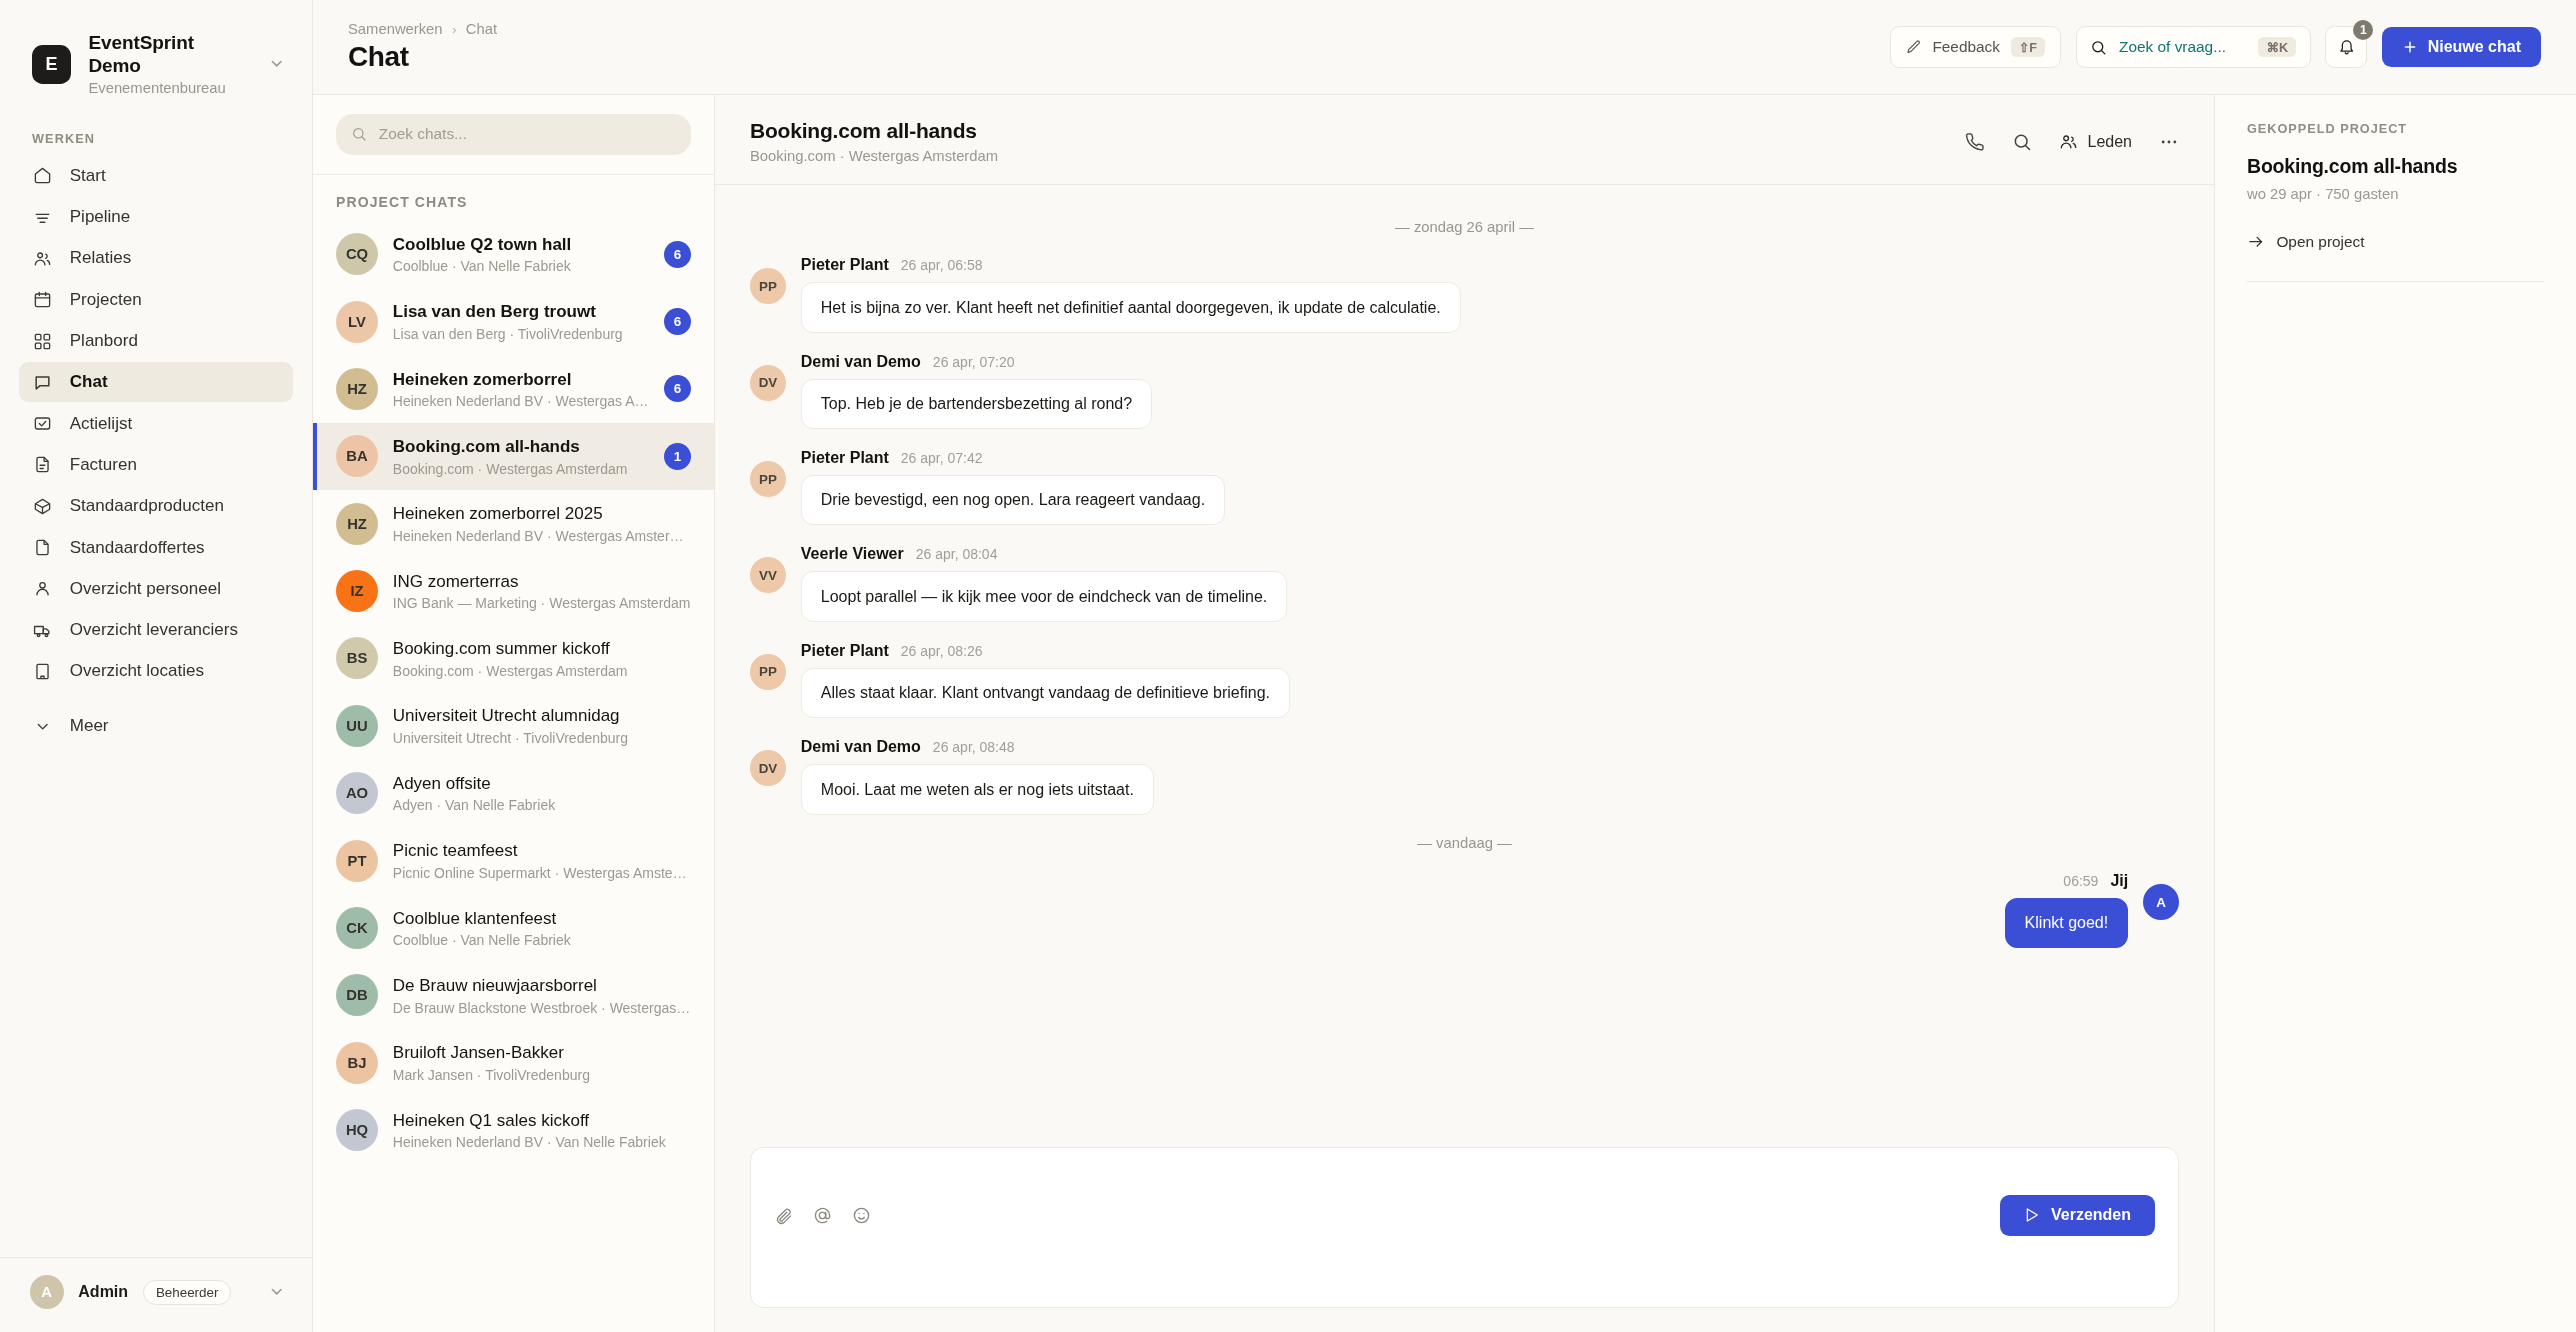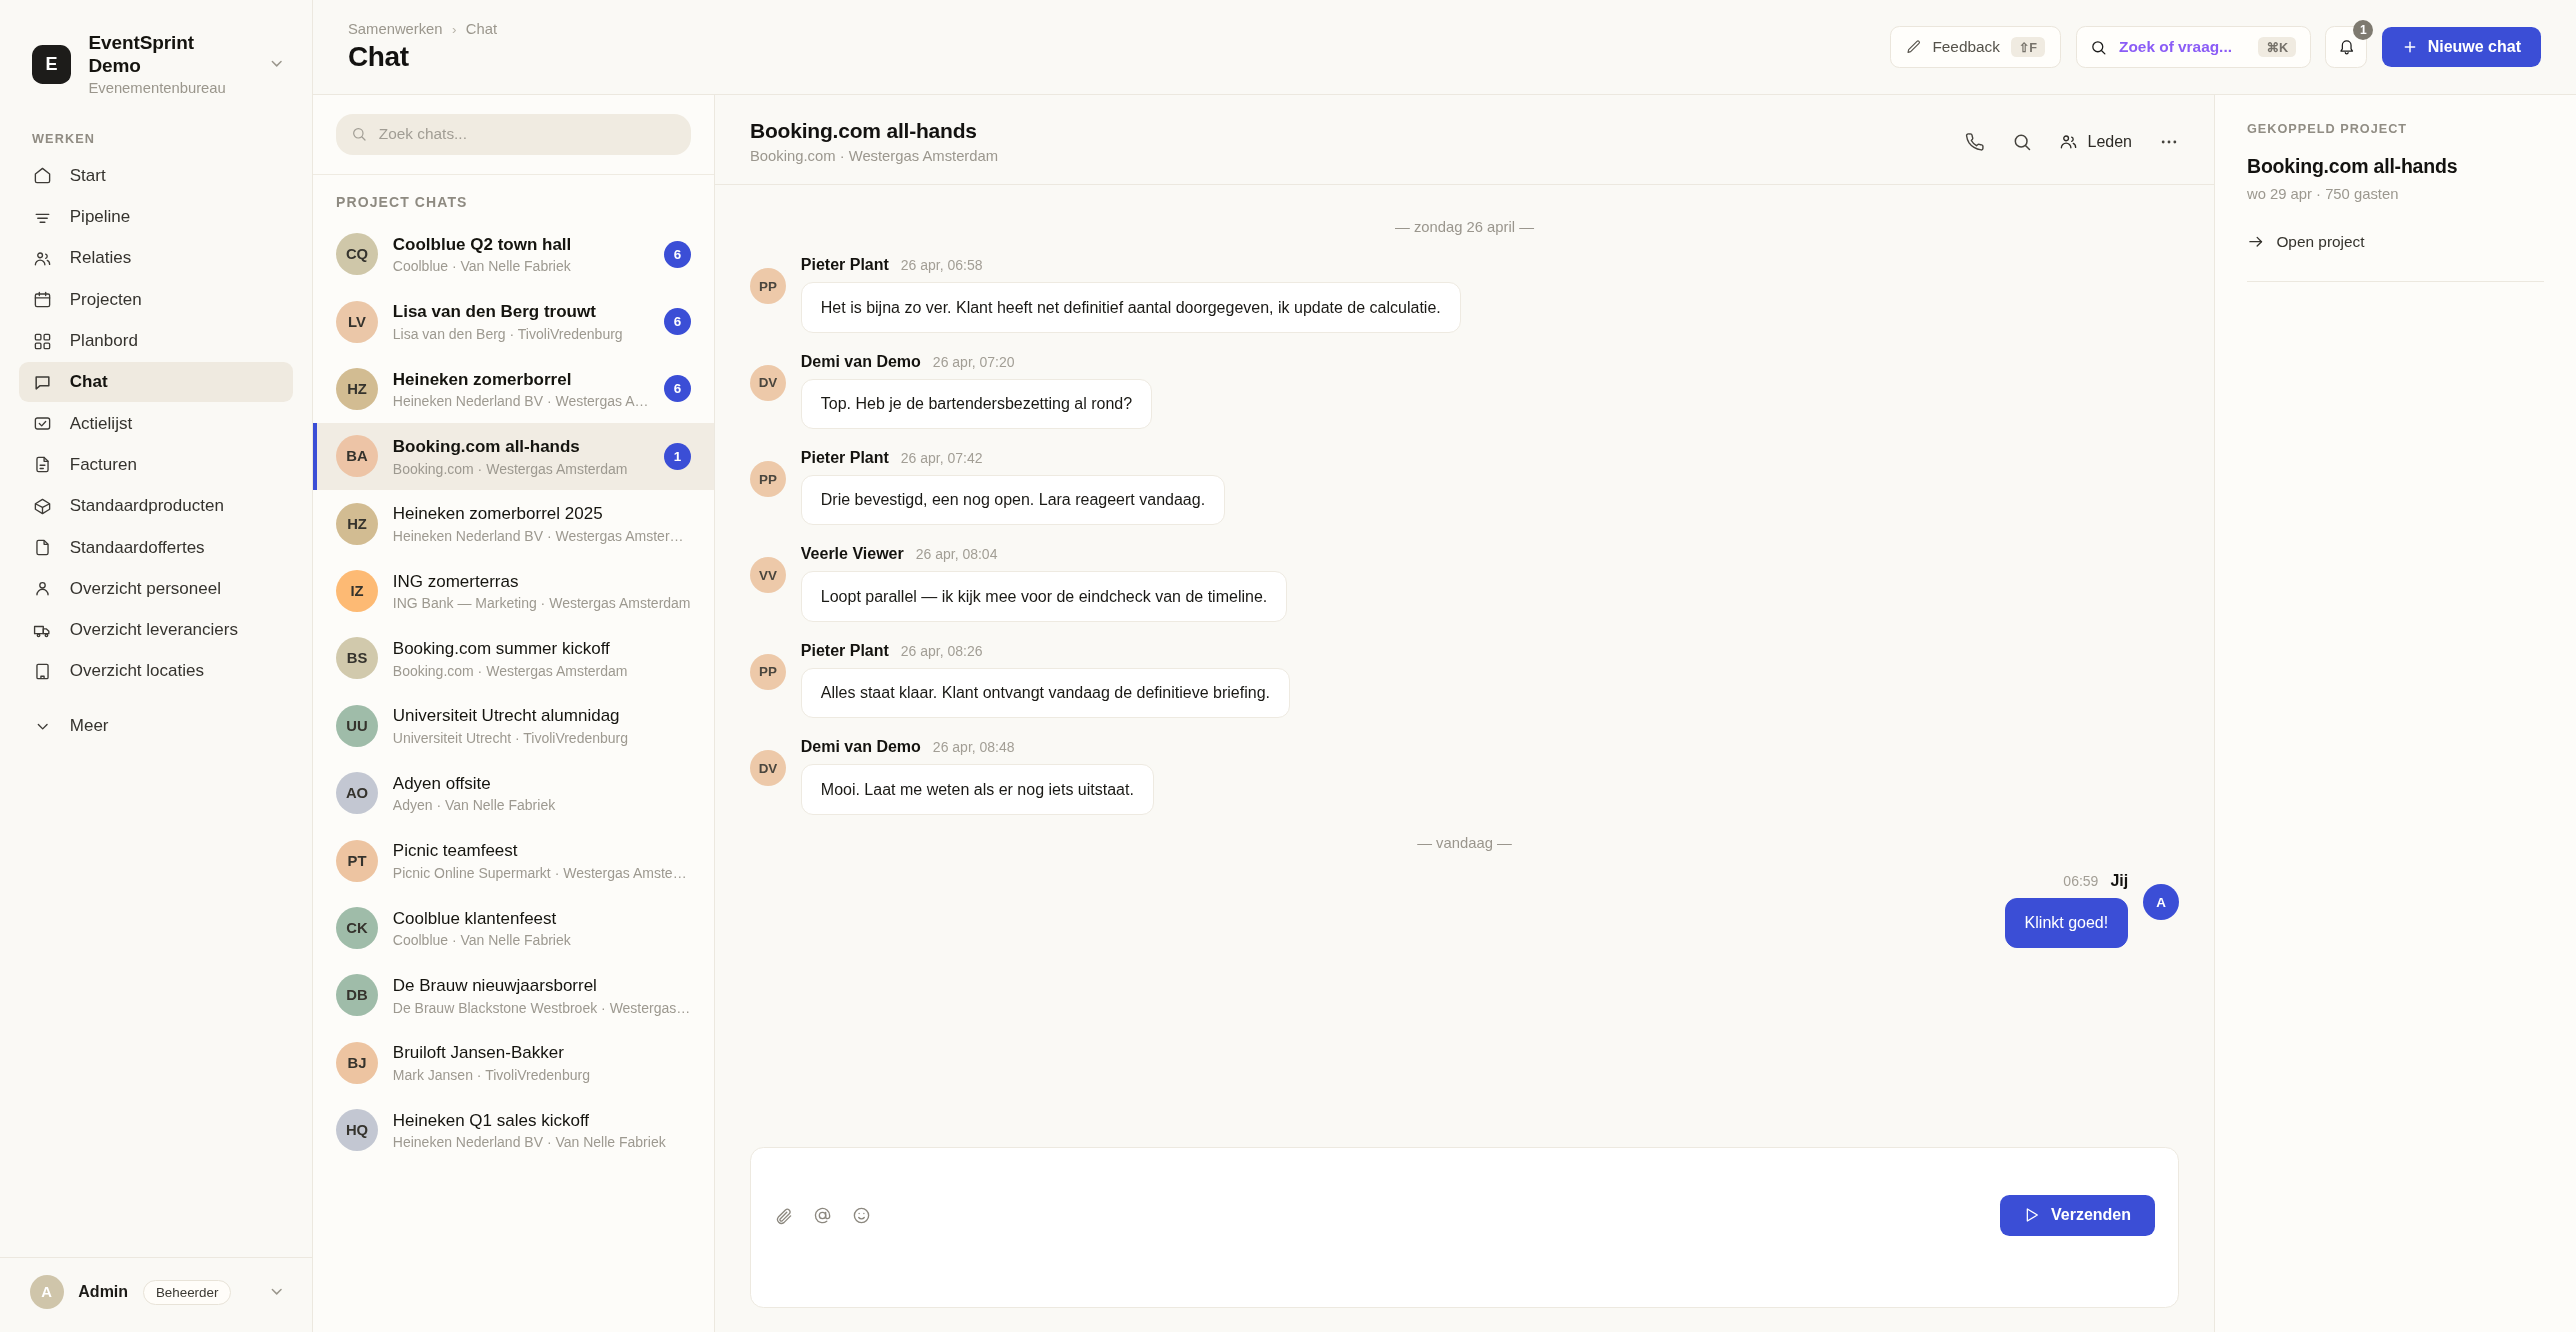--- a/index.html
+++ b/index.html
@@ -85,21 +85,21 @@
   }
   .kbd {
     background: #F0EBE1; color: #76726A; border-radius: 5.4px;
     padding: 2.7px 8px; font-size: 12.7px; font-weight: 600;
   }
   .search-box {
     display: flex; align-items: center; gap: 12px;
     background: #FFFEFB; border: 1.3px solid #EBE6DC; border-radius: 9.4px;
     padding: 9.4px 13.4px; width: 235px; cursor: text;
   }
-  .search-box .ph { flex: 1; font-size: 15.4px; color: #8b5cf6; font-weight: bold; }
+  .search-box .ph { flex: 1; font-size: 15.4px; color: #0f766e; }
   .bell-wrap { position: relative; }
   .bell-btn {
     width: 42px; height: 42px; border-radius: 9.4px;
     background: #FFFEFB; border: 1.3px solid #EBE6DC;
     display: flex; align-items: center; justify-content: center; cursor: pointer;
   }
   .bell-badge {
     position: absolute; top: -6px; right: -6px;
     min-width: 20px; height: 20px; border-radius: 50%;
     background: #7E7A70; color: #fff; font-size: 12px; font-weight: 700;
@@ -509,21 +509,21 @@
               <div class="chat-badge">1</div>
             </div>
             <div class="chat-row">
               <div class="chat-av" style="background: rgb(210, 188, 146);">HZ</div>
               <div class="chat-meta">
                 <div class="chat-name">Heineken zomerborrel 2025</div>
                 <div class="chat-sub">Heineken Nederland BV · Westergas Amsterdam</div>
               </div>
             </div>
             <div class="chat-row">
-              <div class="chat-av" style="background: #fdba74;">IZ</div>
+              <div class="chat-av" style="background: #f97316;">IZ</div>
               <div class="chat-meta">
                 <div class="chat-name">ING zomerterras</div>
                 <div class="chat-sub">ING Bank — Marketing · Westergas Amsterdam</div>
               </div>
             </div>
             <div class="chat-row">
               <div class="chat-av" style="background: rgb(209, 201, 172);">BS</div>
               <div class="chat-meta">
                 <div class="chat-name">Booking.com summer kickoff</div>
                 <div class="chat-sub">Booking.com · Westergas Amsterdam</div>

